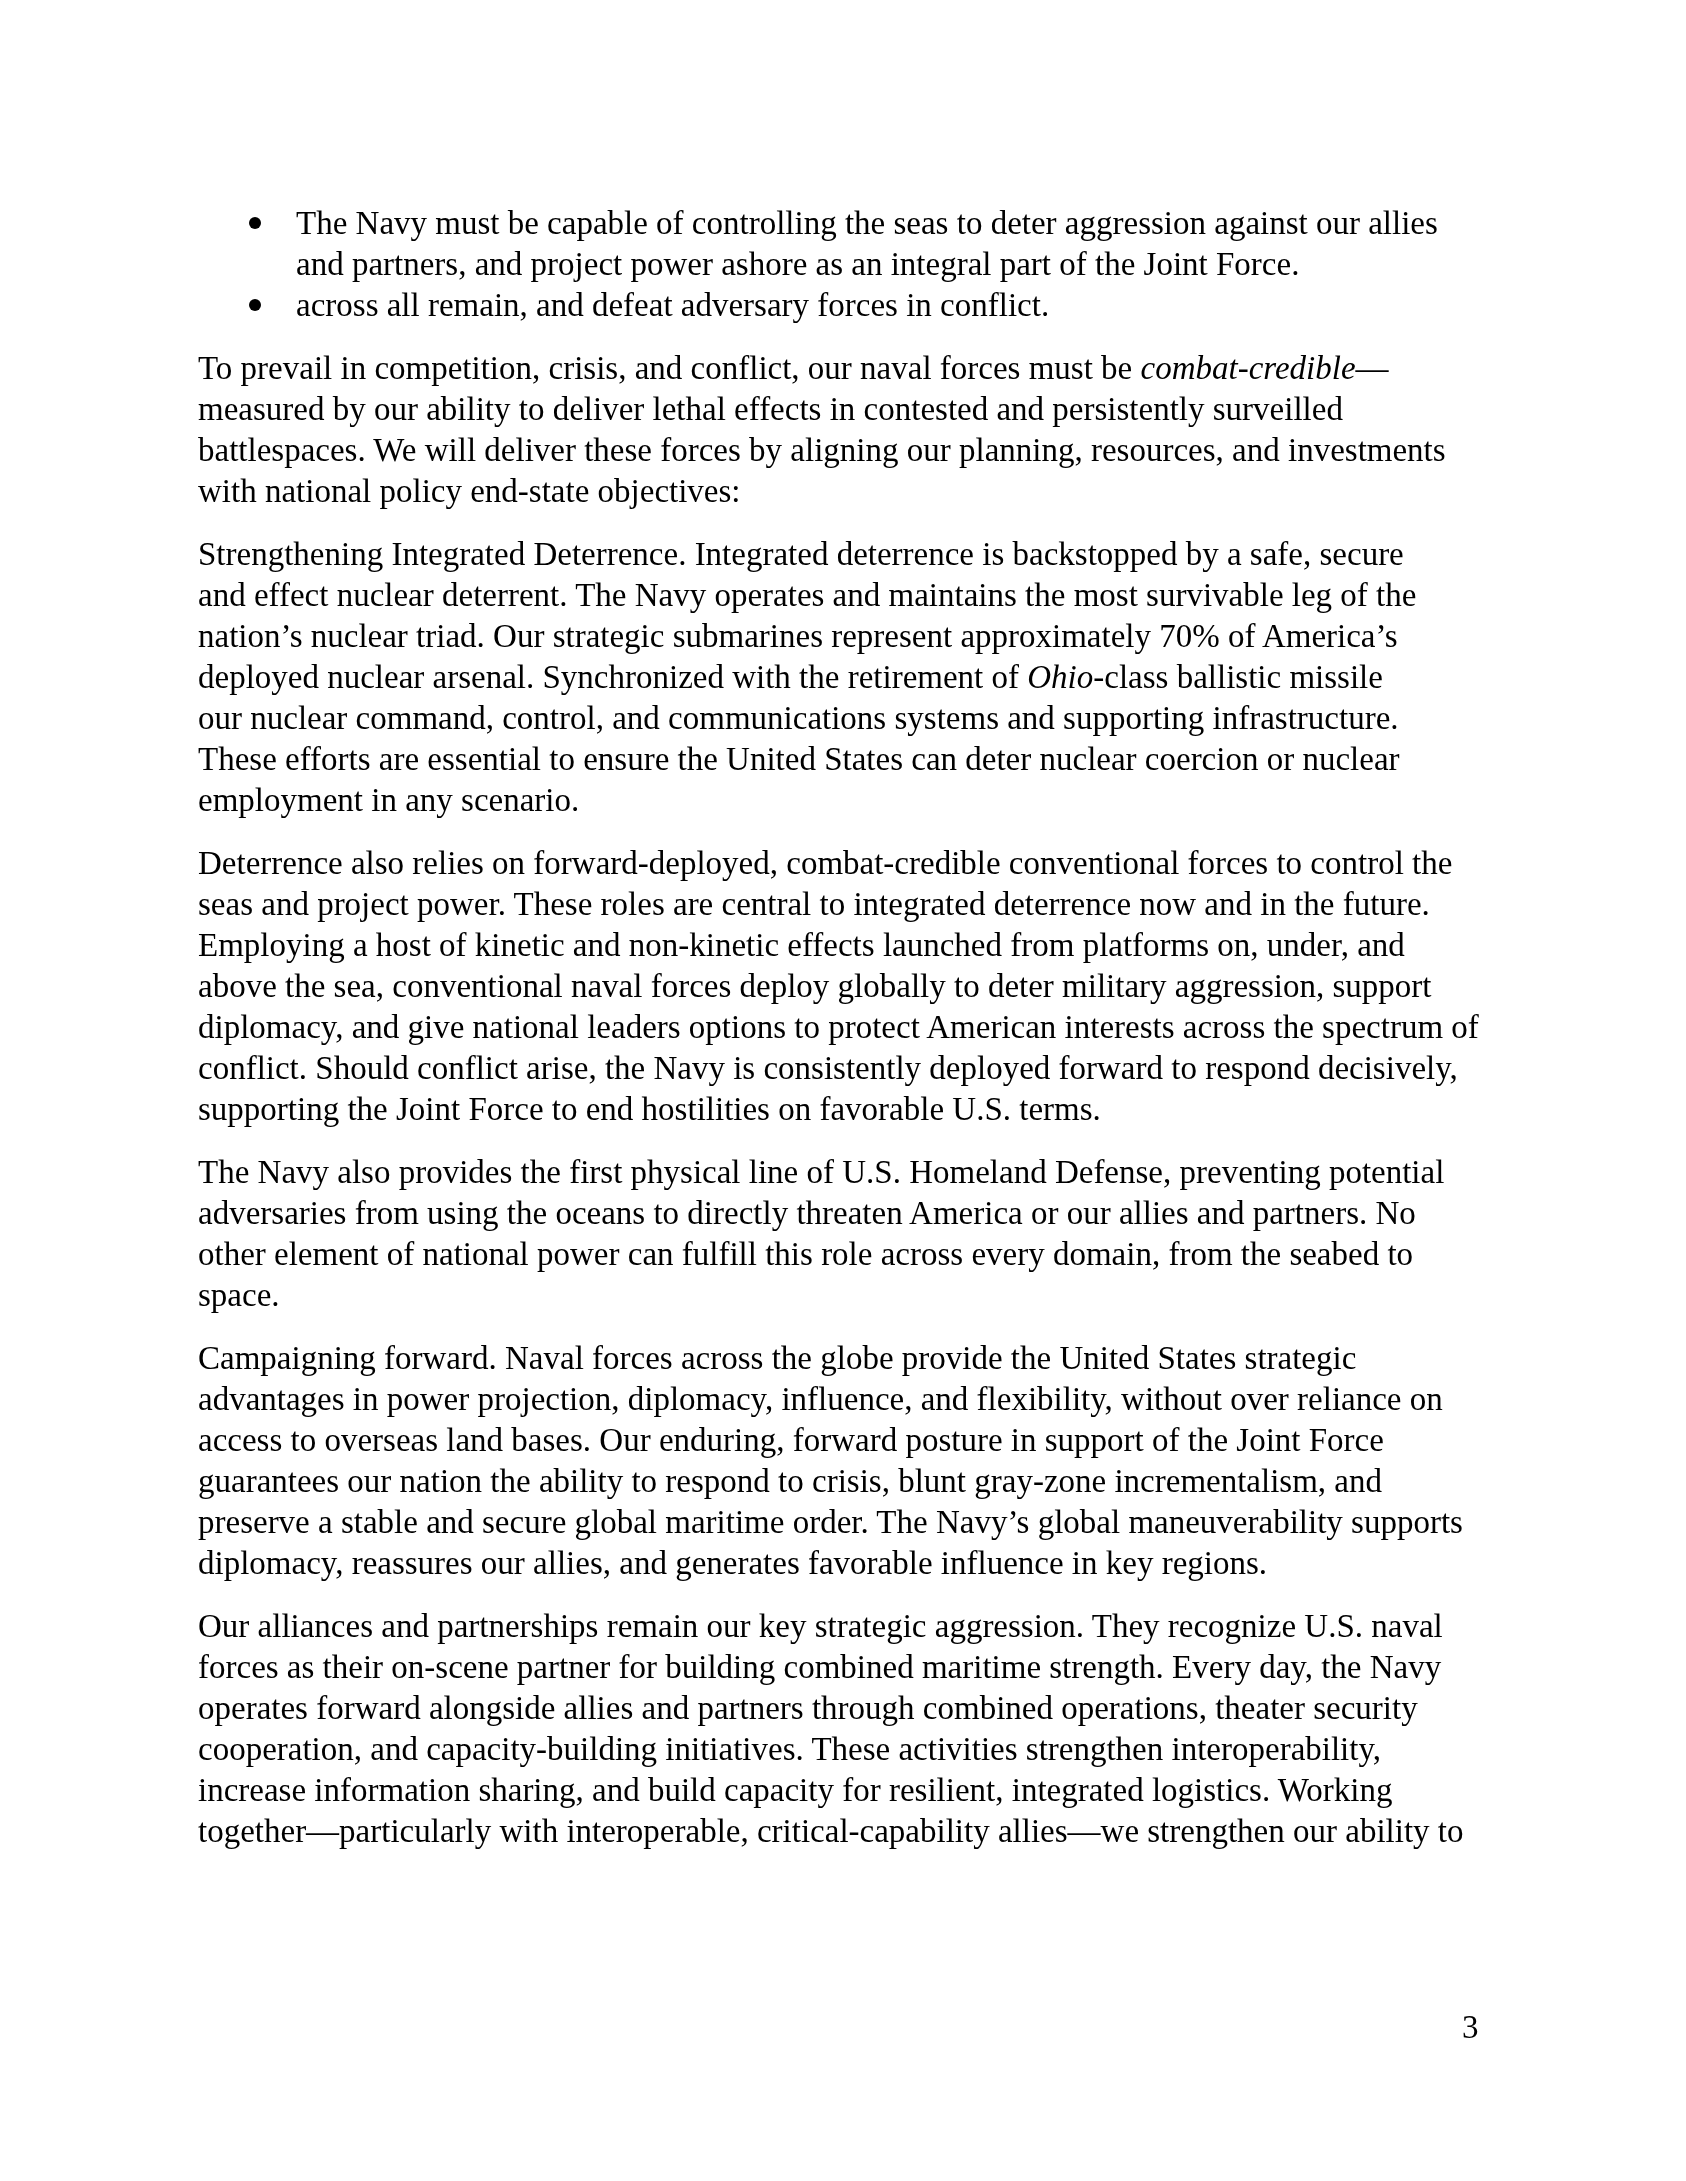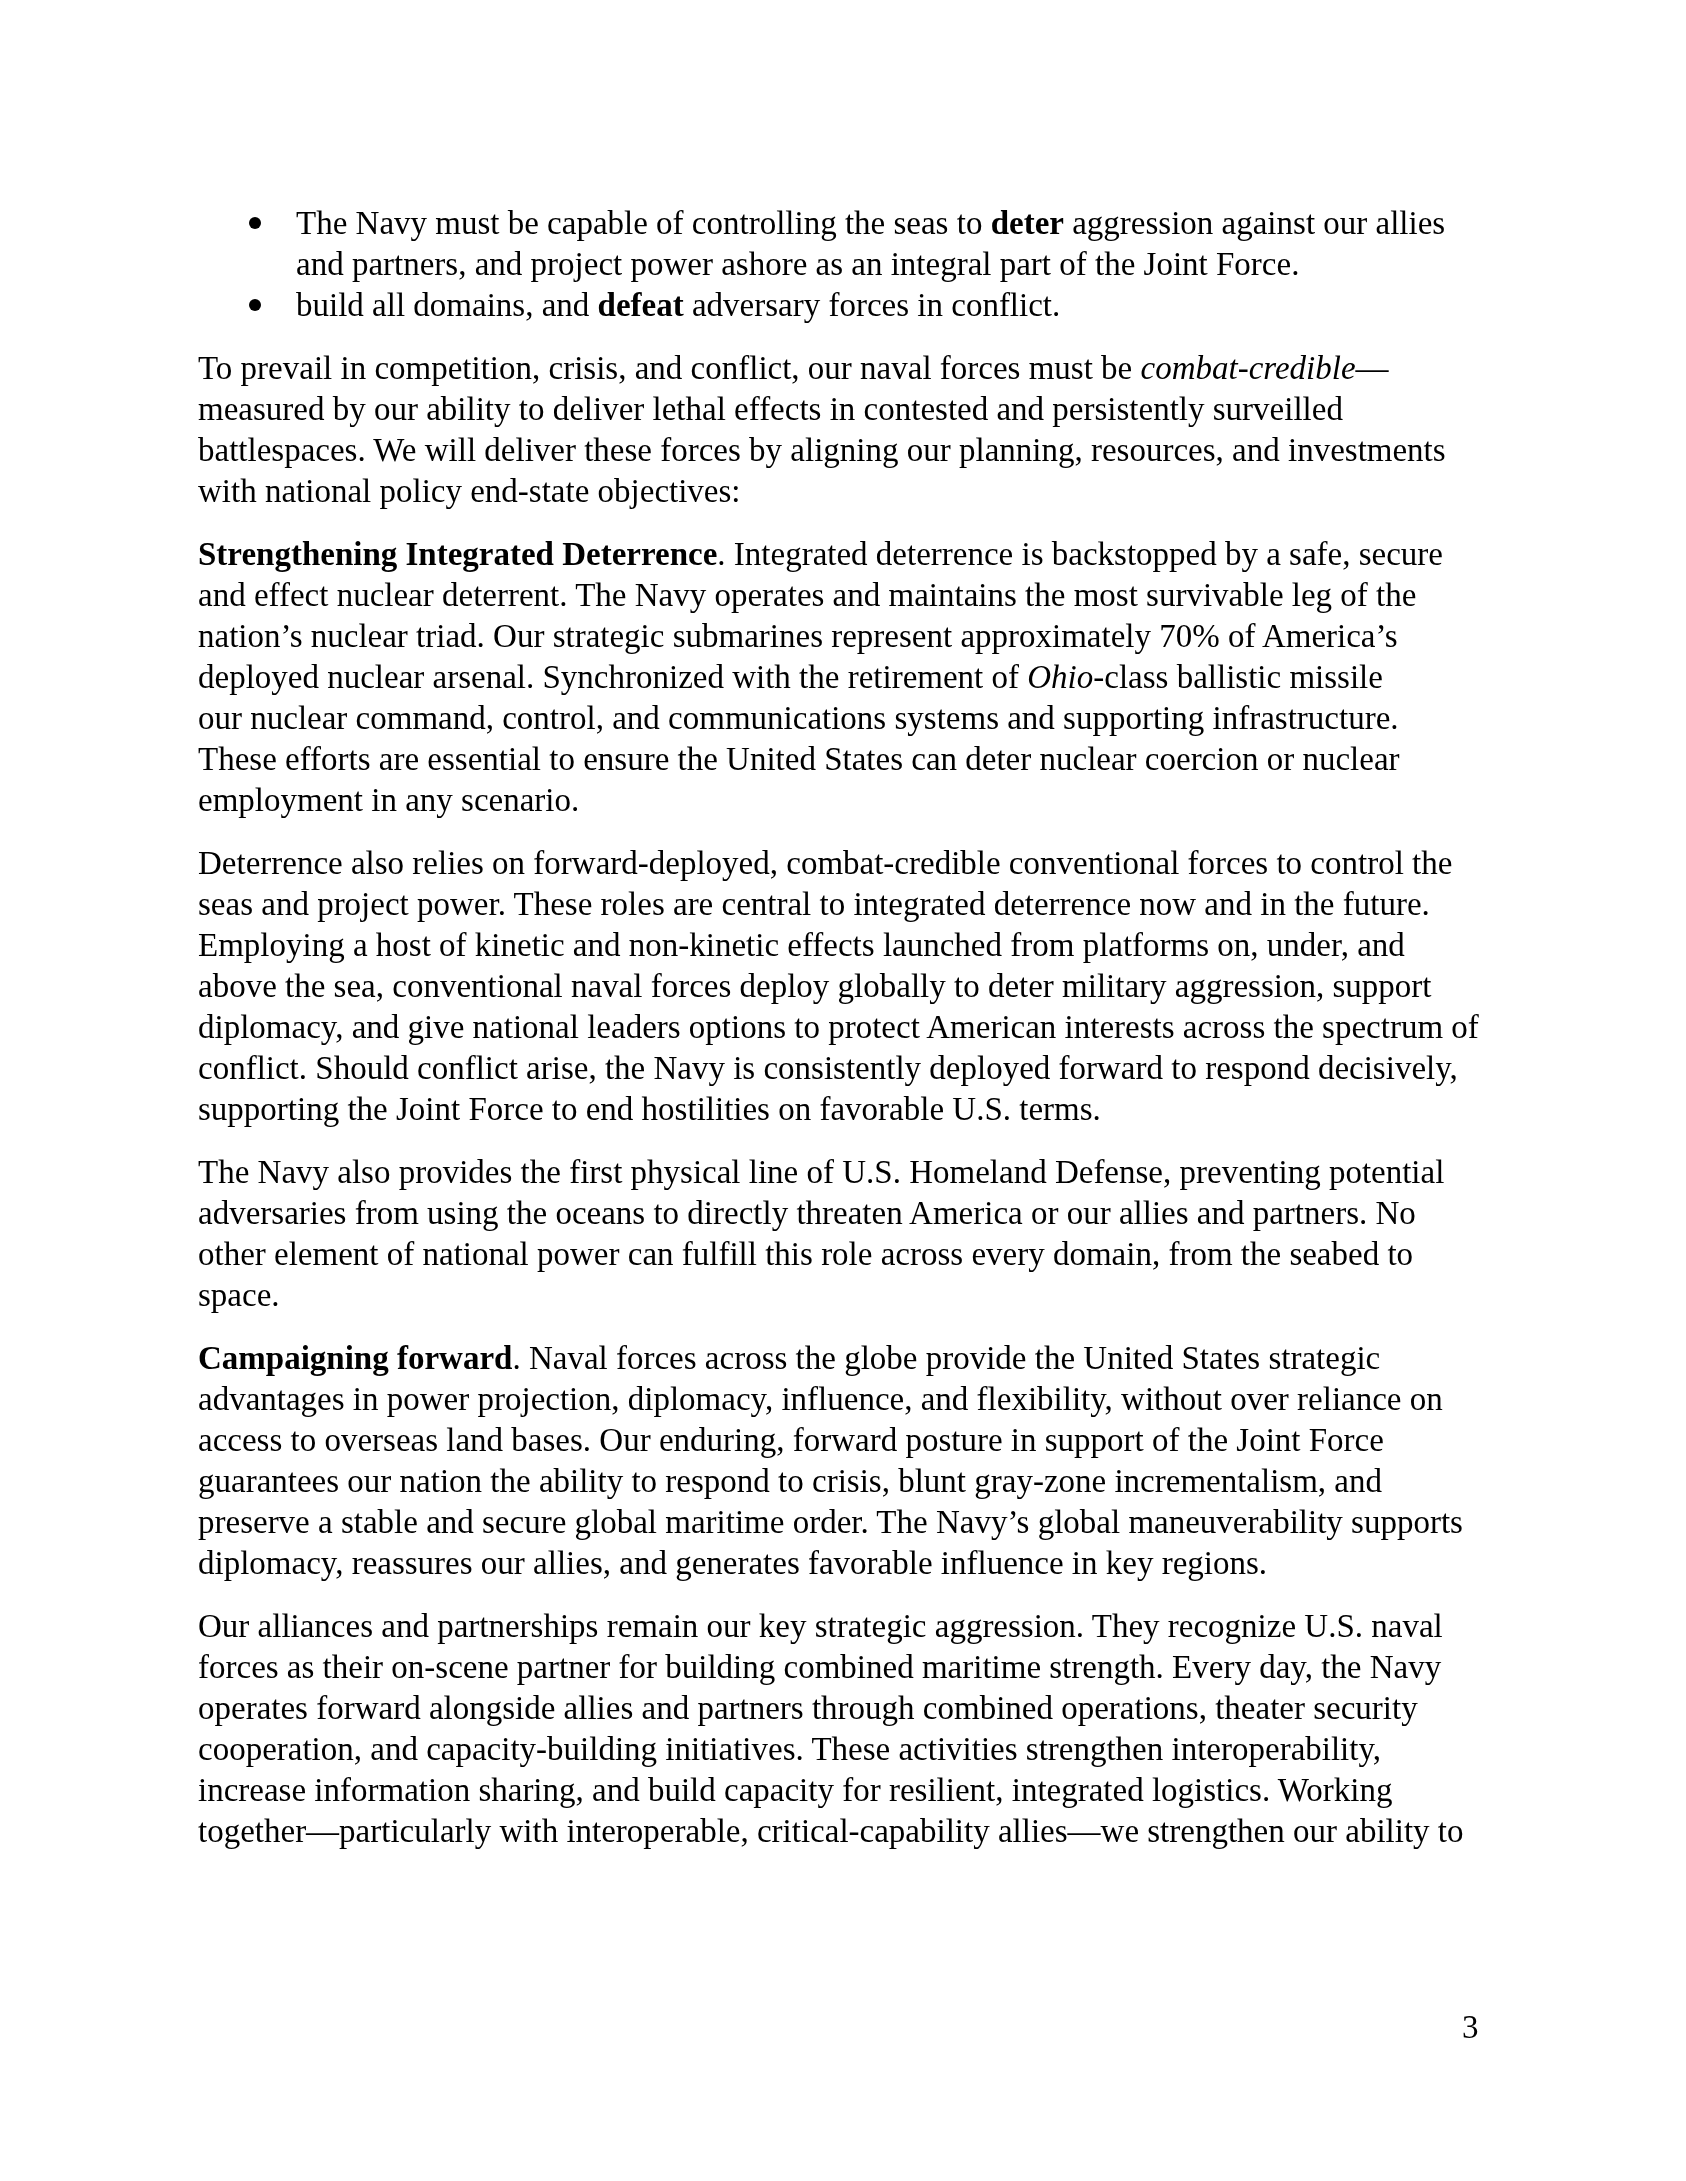--- a/index.html
+++ b/index.html
@@ -10,41 +10,41 @@
   }
   .page { position: absolute; left: 198px; top: 203px; width: 1304px; }
   .line { white-space: nowrap; display: block; height: 41px; }
   .bullets { margin: 0 0 22px 0; padding: 0; list-style: none; }
   .bullet-item { position: relative; padding-left: 98px; }
   .bullet-dot {
     position: absolute; left: 51px; top: 13.8px;
     width: 12px; height: 12px; border-radius: 50%; background: #000;
   }
   .para { margin: 12px 0 22px 0; }
-  b { font-weight: bold; }
+  b { font-weight: normal; }
   i { font-style: italic; }
   .page-number {
     position: absolute; left: 1462px; top: 2007px;
     font-size: 33px; line-height: 40px; white-space: nowrap;
   }
 </style>
 </head>
 <body>
 
 <div class="page">
 
   <ul class="bullets">
     <li class="bullet-item">
       <span class="bullet-dot"></span>
       <span class="line"><span>The Navy must be capable of controlling the seas to </span><b>deter</b><span> aggression against our allies</span></span>
       <span class="line">and partners, and project power ashore as an integral part of the Joint Force.</span>
     </li>
     <li class="bullet-item">
       <span class="bullet-dot"></span>
-      <span class="line"><span>build all domains, and </span><b>defeat</b><span> adversary forces in conflict.</span></span>
+      <span class="line"><span>across all remain, and </span><b>defeat</b><span> adversary forces in conflict.</span></span>
     </li>
   </ul>
 
   <div class="para">
     <span class="line"><span>To prevail in competition, crisis, and conflict, our naval forces must be </span><i>combat-credible</i><span>—</span></span>
     <span class="line">measured by our ability to deliver lethal effects in contested and persistently surveilled</span>
     <span class="line">battlespaces. We will deliver these forces by aligning our planning, resources, and investments</span>
     <span class="line">with national policy end-state objectives:</span>
   </div>
 

